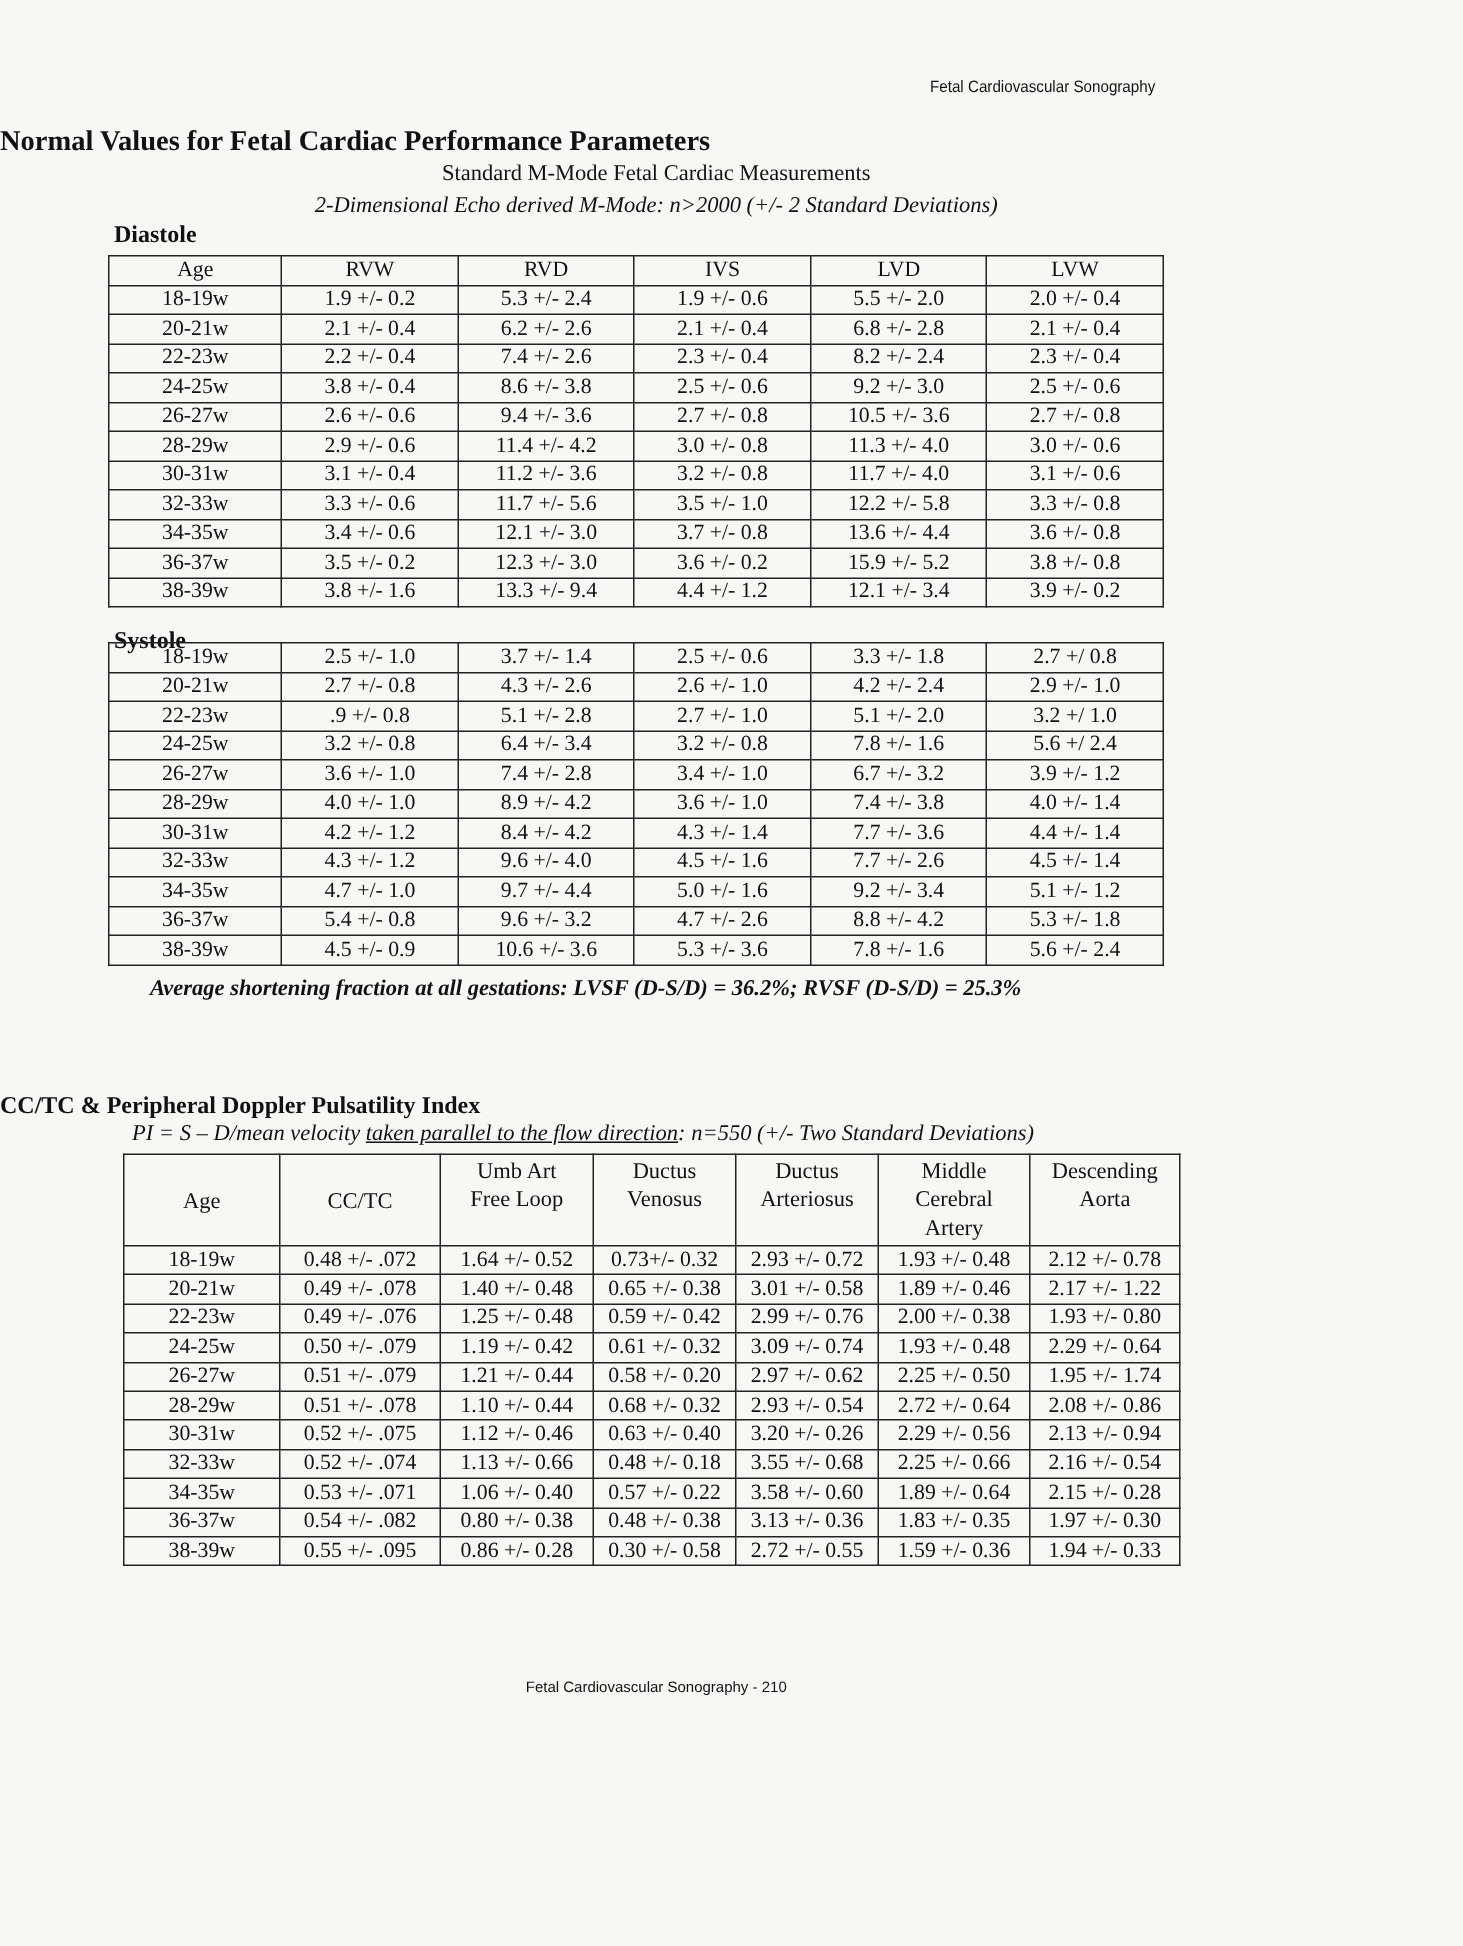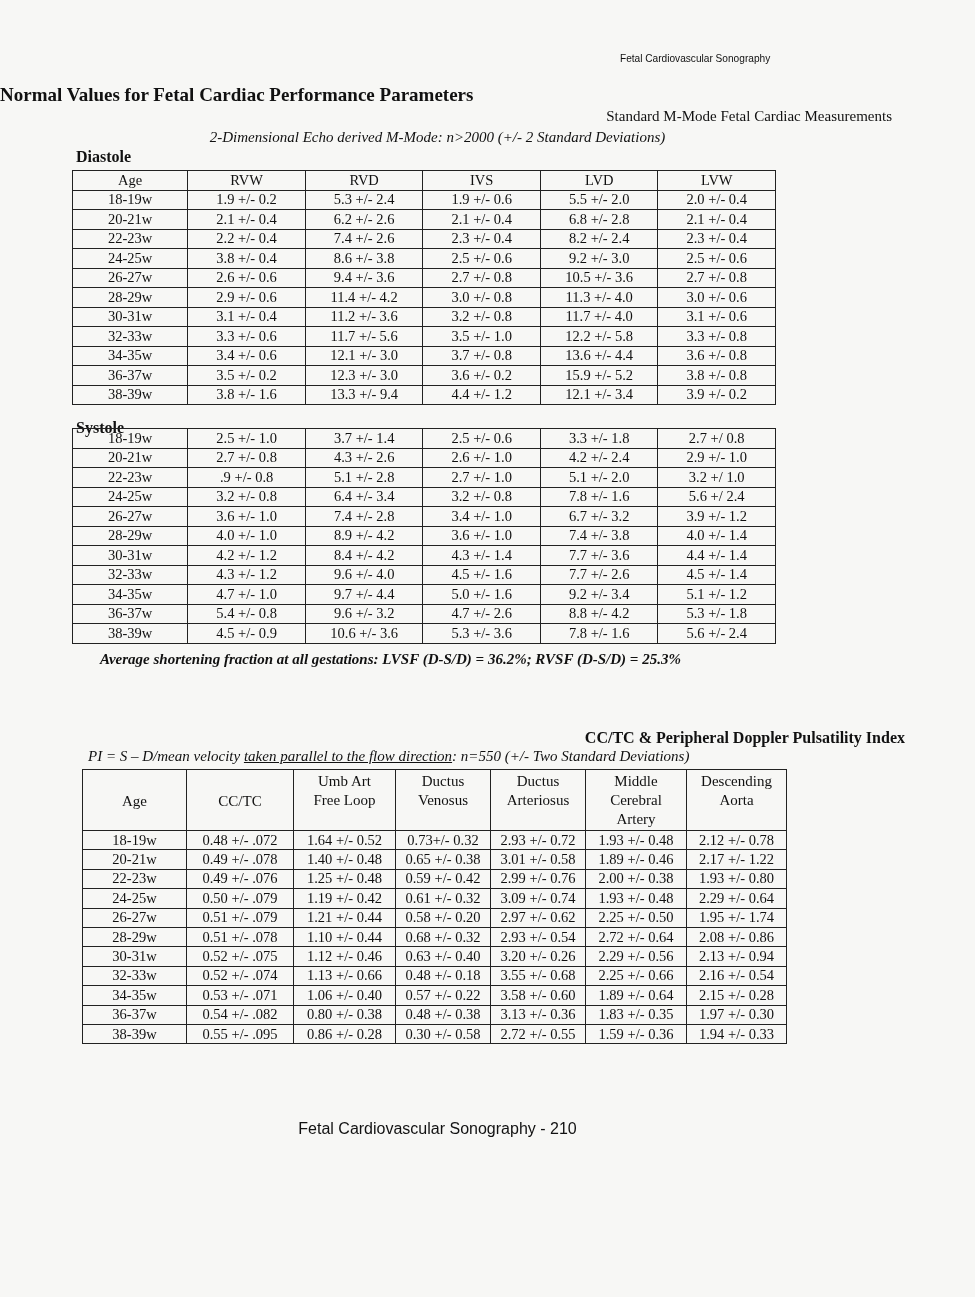--- a/index.html
+++ b/index.html
@@ -11,47 +11,47 @@
   }
   .abs { position:absolute; }
   .running-head {
     left:620px; top:52px; font-family:"Liberation Sans", sans-serif;
     font-size:11px; transform:scaleX(0.92); transform-origin:left;
   }
   .title1 {
     left:0; width:875px; top:84px; 
     font-size:19px; font-weight:bold;
   }
-  .title2 { left:0; width:875px; top:108px; text-align:right; font-size:15px;padding-left:17px; }
+  .title2 { left:0; width:875px; top:108px; text-align:center; font-size:15px; }
   .title3 { left:0; width:875px; top:129px; text-align:center; font-size:15px; font-style:italic; }
   .section-label { font-weight:bold; font-size:16px; }
   table { border-collapse:collapse; position:absolute; }
   td, th {
     border:1.2px solid #222; padding:0; text-align:center;
     font-size:14.5px; font-weight:normal; line-height:17px; height:18.5px;
     white-space:nowrap;
   }
   .t1 { left:72px; width:704px; }
   .t1 td.age { width:115px; }
   .t1 td.c { width:117px; }
   .note {
     left:100px; top:651px; font-size:15px; font-weight:bold; font-style:italic;
   }
-  .title4 { left:0; width:905px; top:729px; text-align:right; font-size:16px; font-weight:bold; }
+  .title4 { left:0; width:905px; top:729px; text-align:left; font-size:16px; font-weight:bold; }
   .title5 {
     left:88px; top:748px; font-size:15px; font-style:italic;
   }
   .title5 .ul { text-decoration:underline; }
   .t2 { left:82px; top:769px; width:705px; }
   .t2 th { font-size:15px; line-height:19px; vertical-align:top; padding-top:2px; height:58px;margin-top:36px; }
   .t2 th.mid { vertical-align:middle; }
   .t2 td { height:18.4px; line-height:17px; }
   .footer {
     left:0; width:875px; top:1120px; text-align:center;
-    font-family:"Liberation Sans", sans-serif; font-size:16px;
+    font-family:"Liberation Sans", sans-serif; font-size:10px;
   }
 </style>
 </head>
 <body>
 
 <div class="abs running-head">Fetal Cardiovascular Sonography</div>
 
 <div class="abs title1">Normal Values for Fetal Cardiac Performance Parameters</div>
 <div class="abs title2">Standard M-Mode Fetal Cardiac Measurements</div>
 <div class="abs title3">2-Dimensional Echo derived M-Mode: n&gt;2000 (+/- 2 Standard Deviations)</div>

